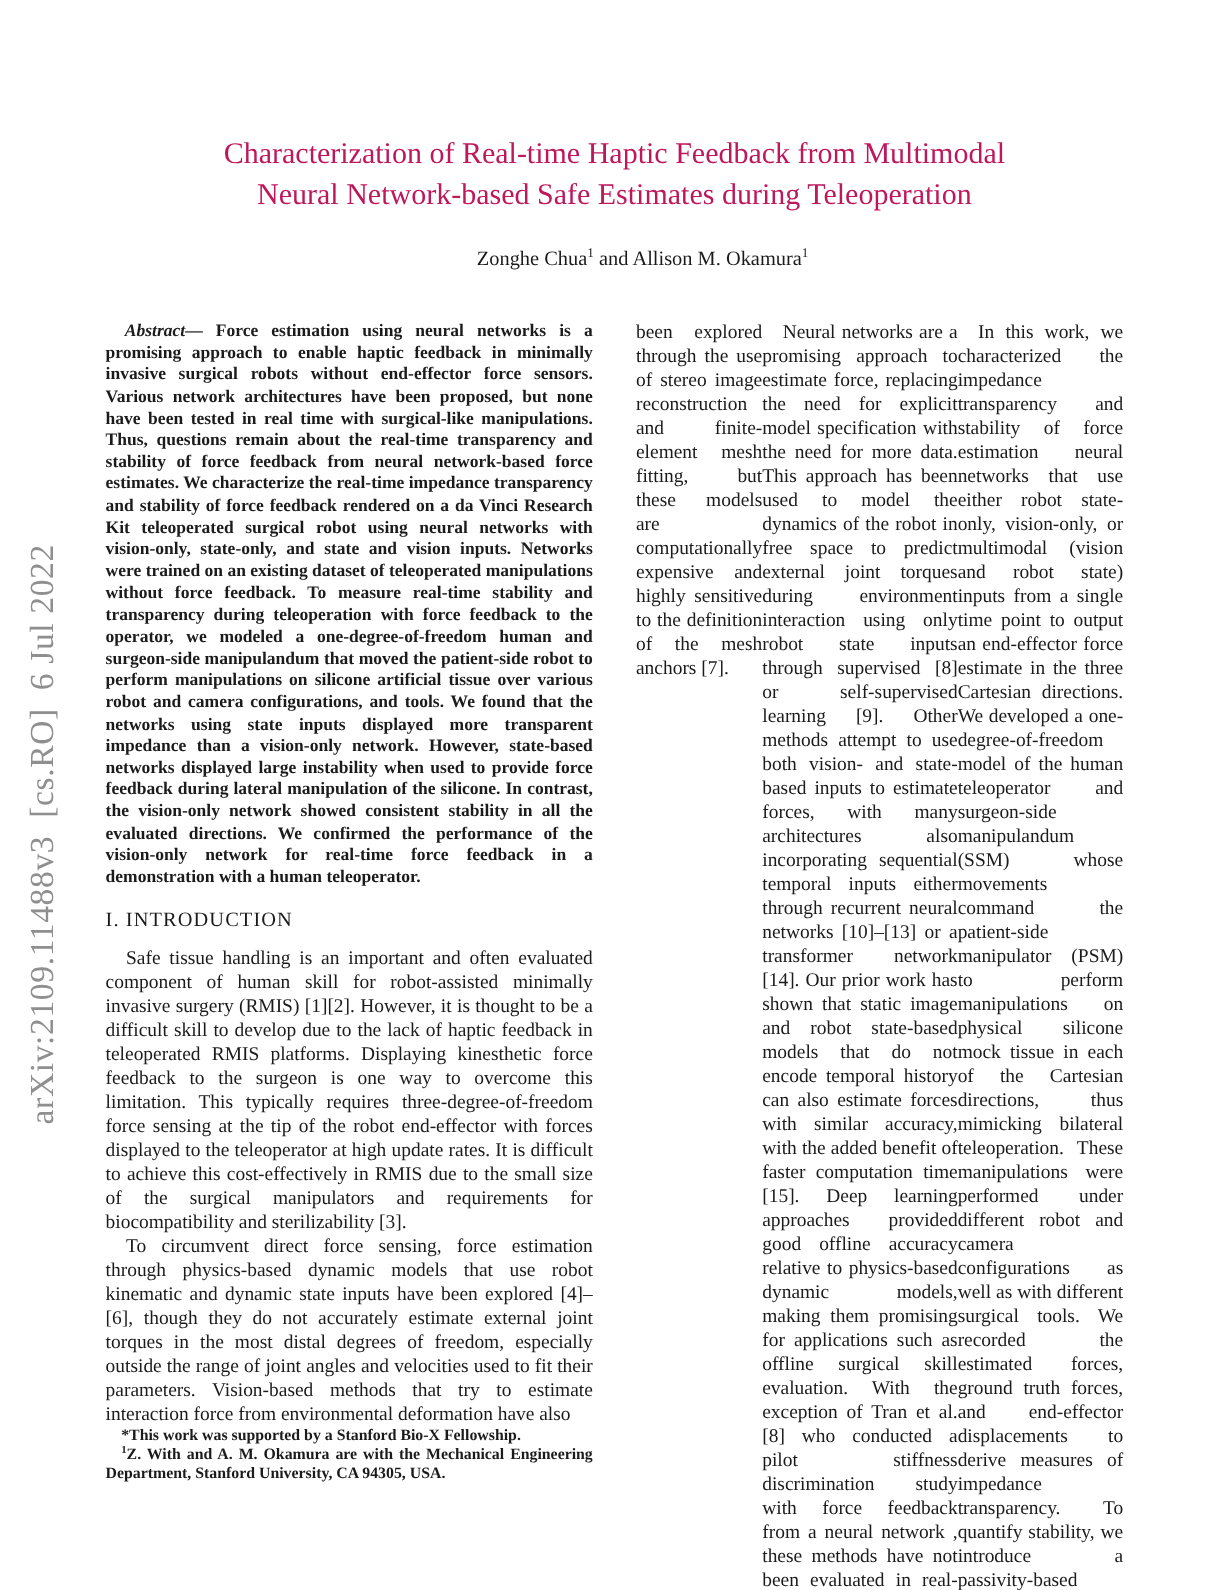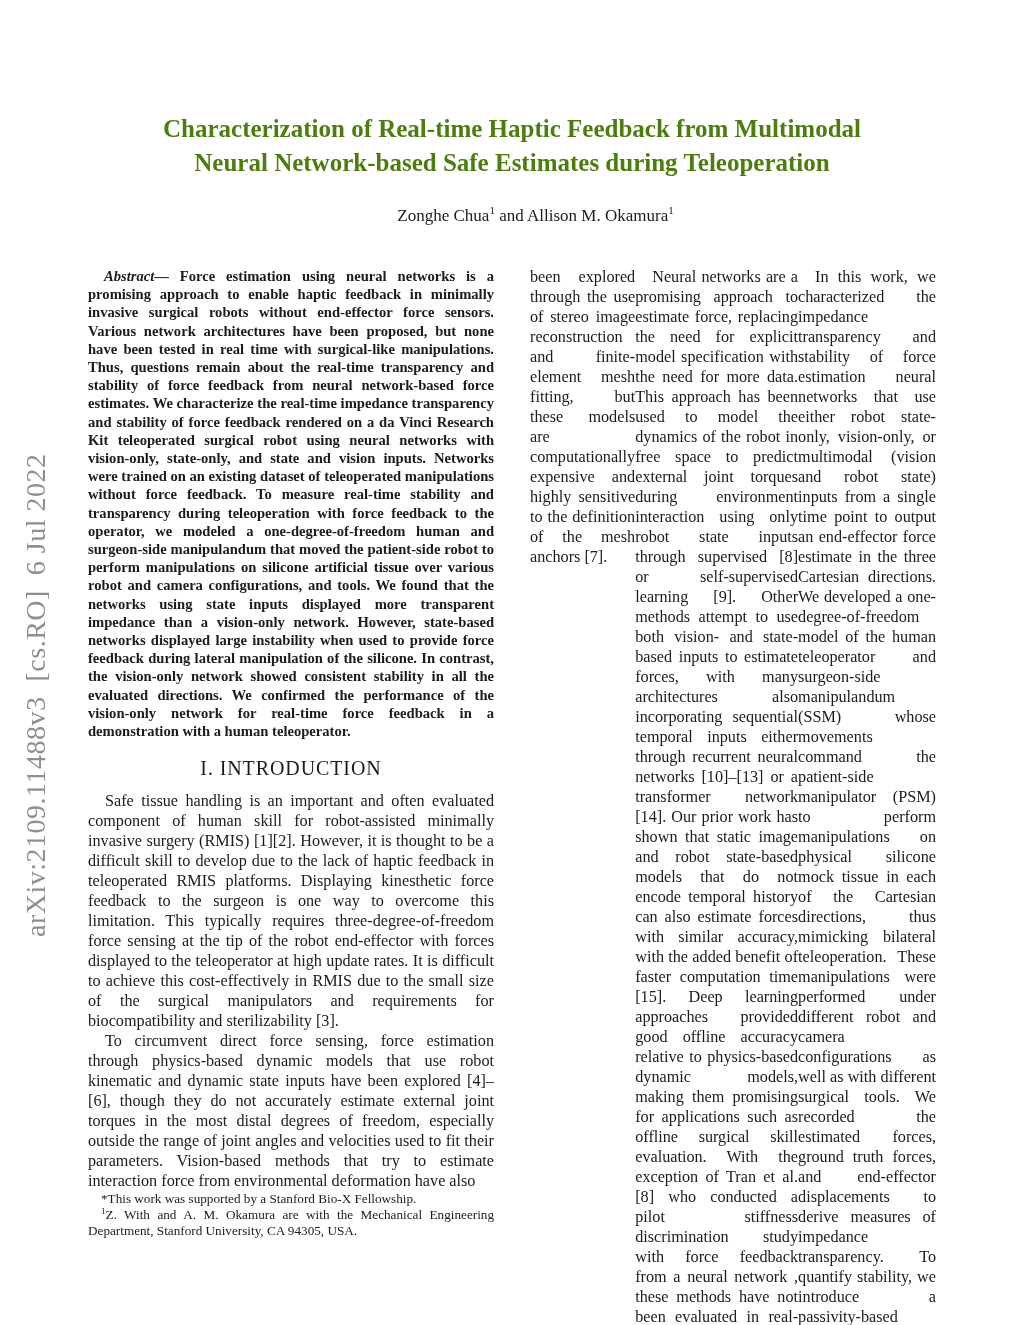--- a/index.html
+++ b/index.html
@@ -24,23 +24,23 @@
     transform: rotate(180deg);
     font-size: 28px;
     color: #8f8f8f;
     white-space: pre;
     letter-spacing: 0.5px;
   }
 
   .header { padding-top: 112px; text-align: center; }
   .title {
     font-size: 25px;
-    font-weight: bold;
+    font-weight: normal;
     line-height: 34px;
-    color: #4d7c0f;
+    color: #be185d;
   }
   .authors { margin-top: 26px; font-size: 17px; padding-left: 47px; }
   .authors sup { font-size: 11px; line-height: 0; }
 
   .columns {
     display: flex;
     gap: 36px;
     padding: 0 88px;
     margin-top: 41px;
     height: 967px;
@@ -53,44 +53,43 @@
     font-weight: bold;
     font-size: 14.6px;
     line-height: 18.2px;
     text-align: justify;
     text-indent: 16px;
     hyphens: auto;
   }
   .abstract-label { font-style: italic; }
 
   .section-heading {
-    text-align: center;
     font-weight: normal;
-    font-size: 20px;
+    font-size: 17px;
     letter-spacing: 0.9px;
     margin: 17px 0 11px 0;
     text-indent: 0;
   }
 
   .body-par {
     font-size: 16.2px;
     line-height: 20px;
     text-align: justify;
     text-indent: 17px;
     hyphens: auto;
   }
   .no-indent { text-indent: 0; }
 
   .footnote {
     margin-top: auto;
     font-size: 13.2px;
     line-height: 16px;
     text-align: justify;
   }
-  .footnote-line { text-indent: 13px; }
+  .footnote-line { text-indent: 13px; font-weight: bold; }
   .footnote sup { font-size: 9px; line-height: 0; }
   .emails {
     display: block;
     font-family: "Liberation Mono", monospace;
     font-size: 13px;
     letter-spacing: 0.3px;
     text-indent: 0;
   }
 </style>
 </head>

